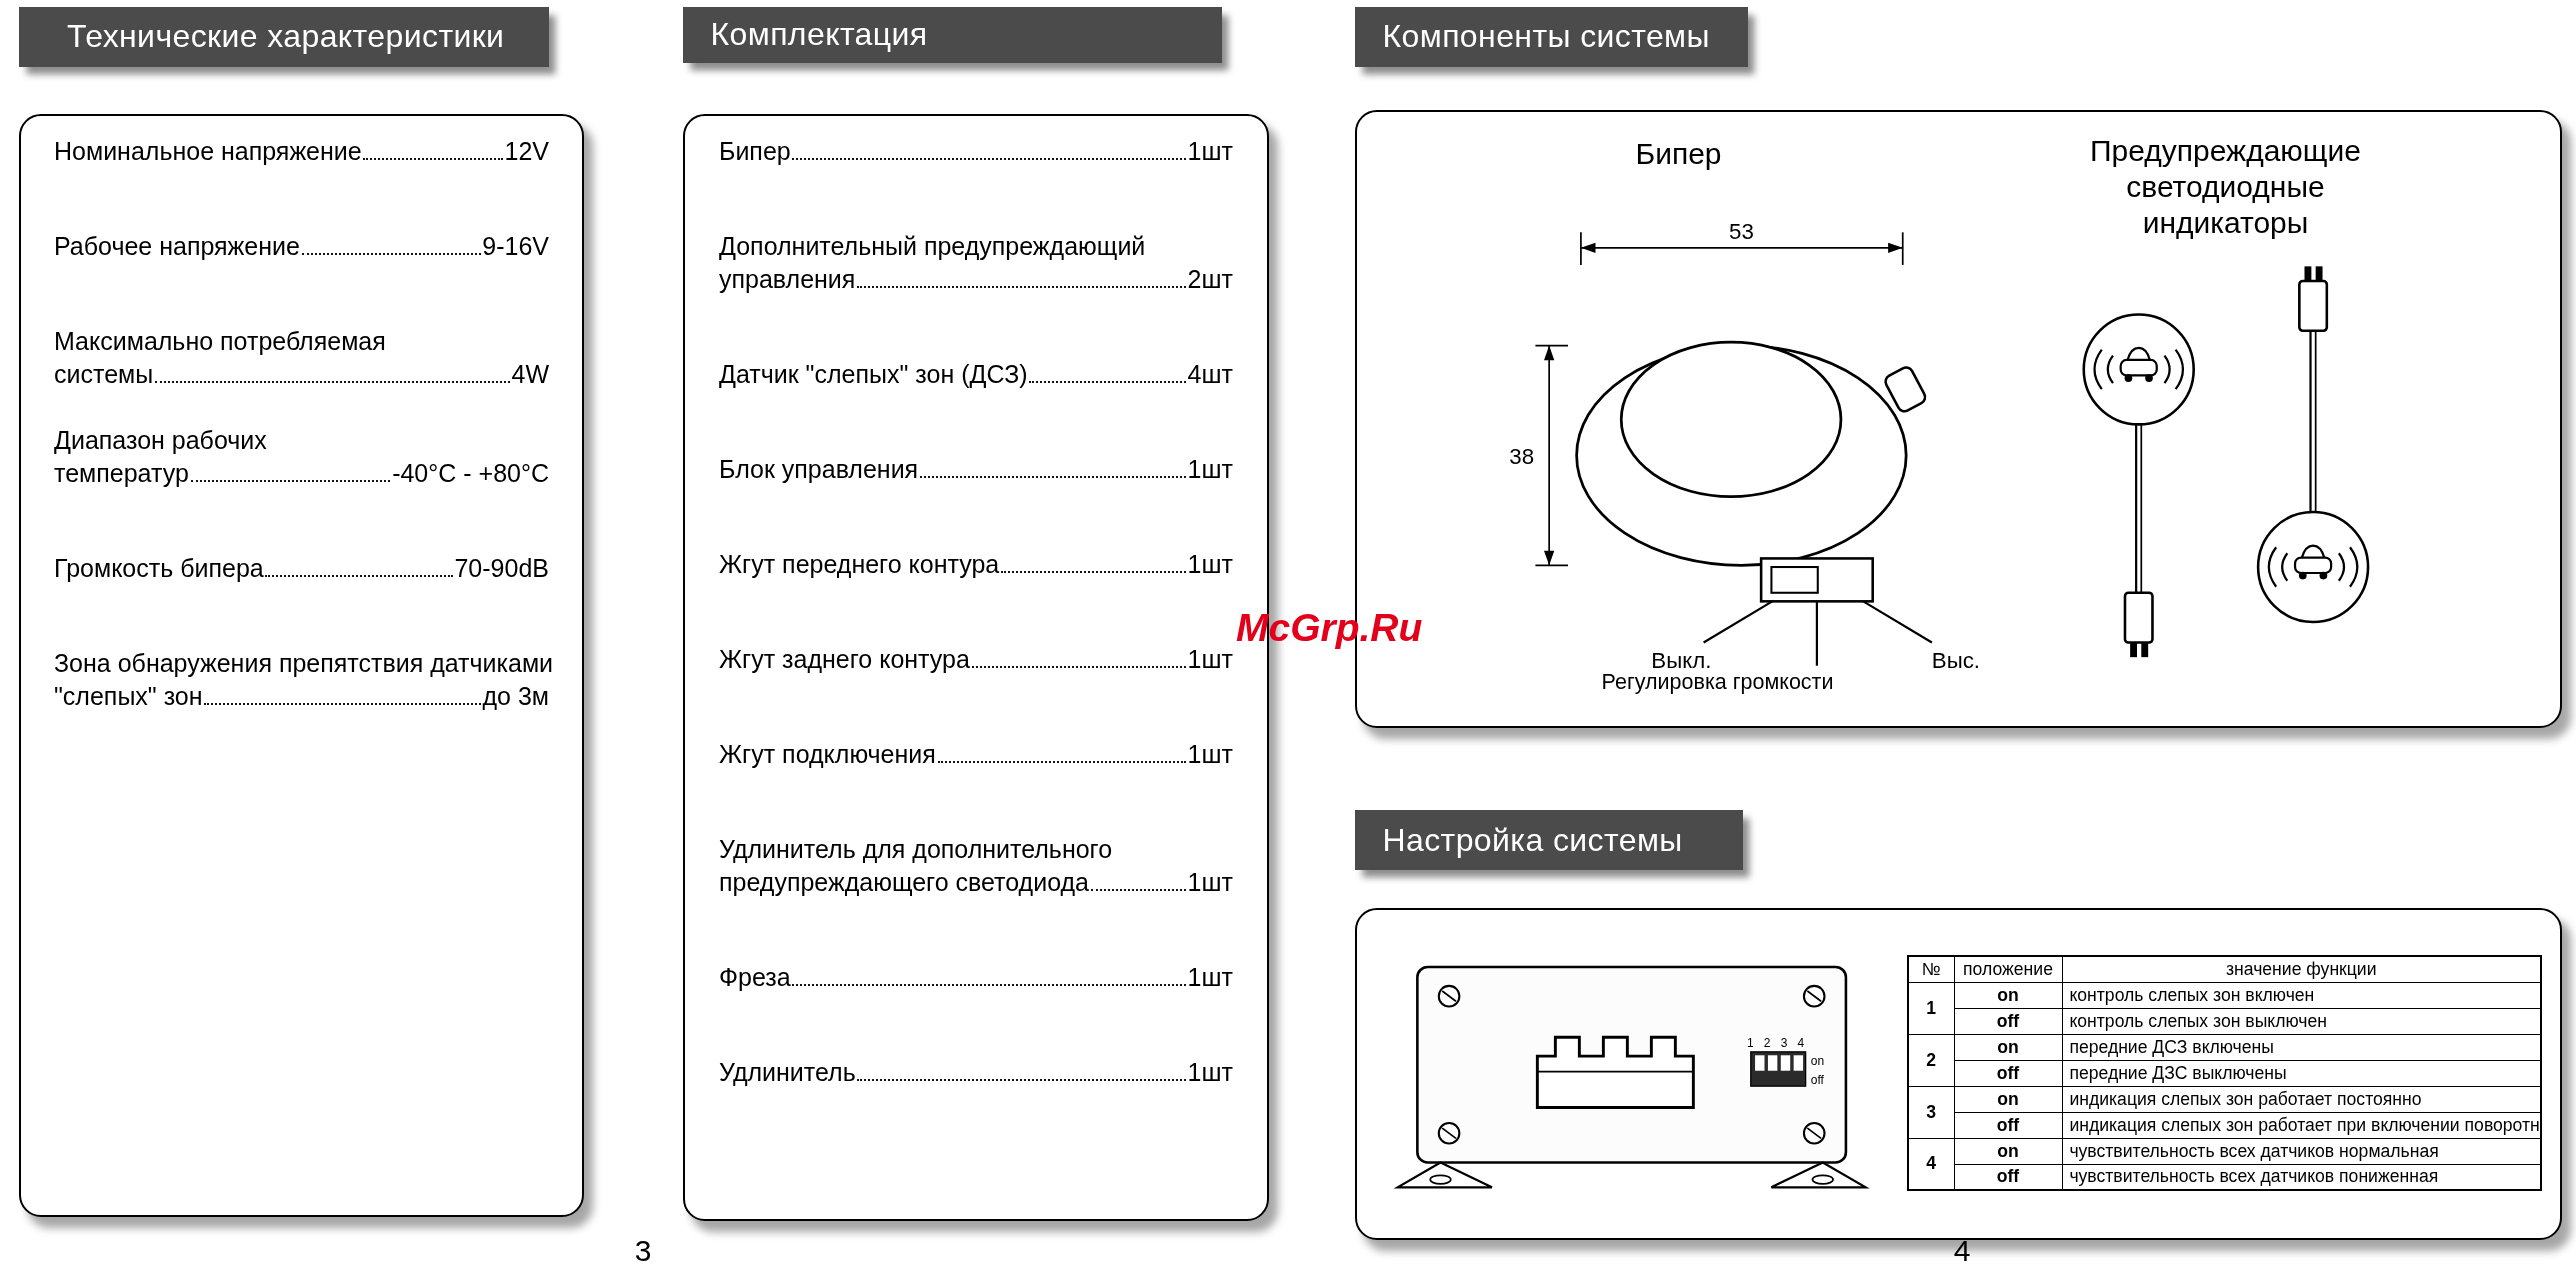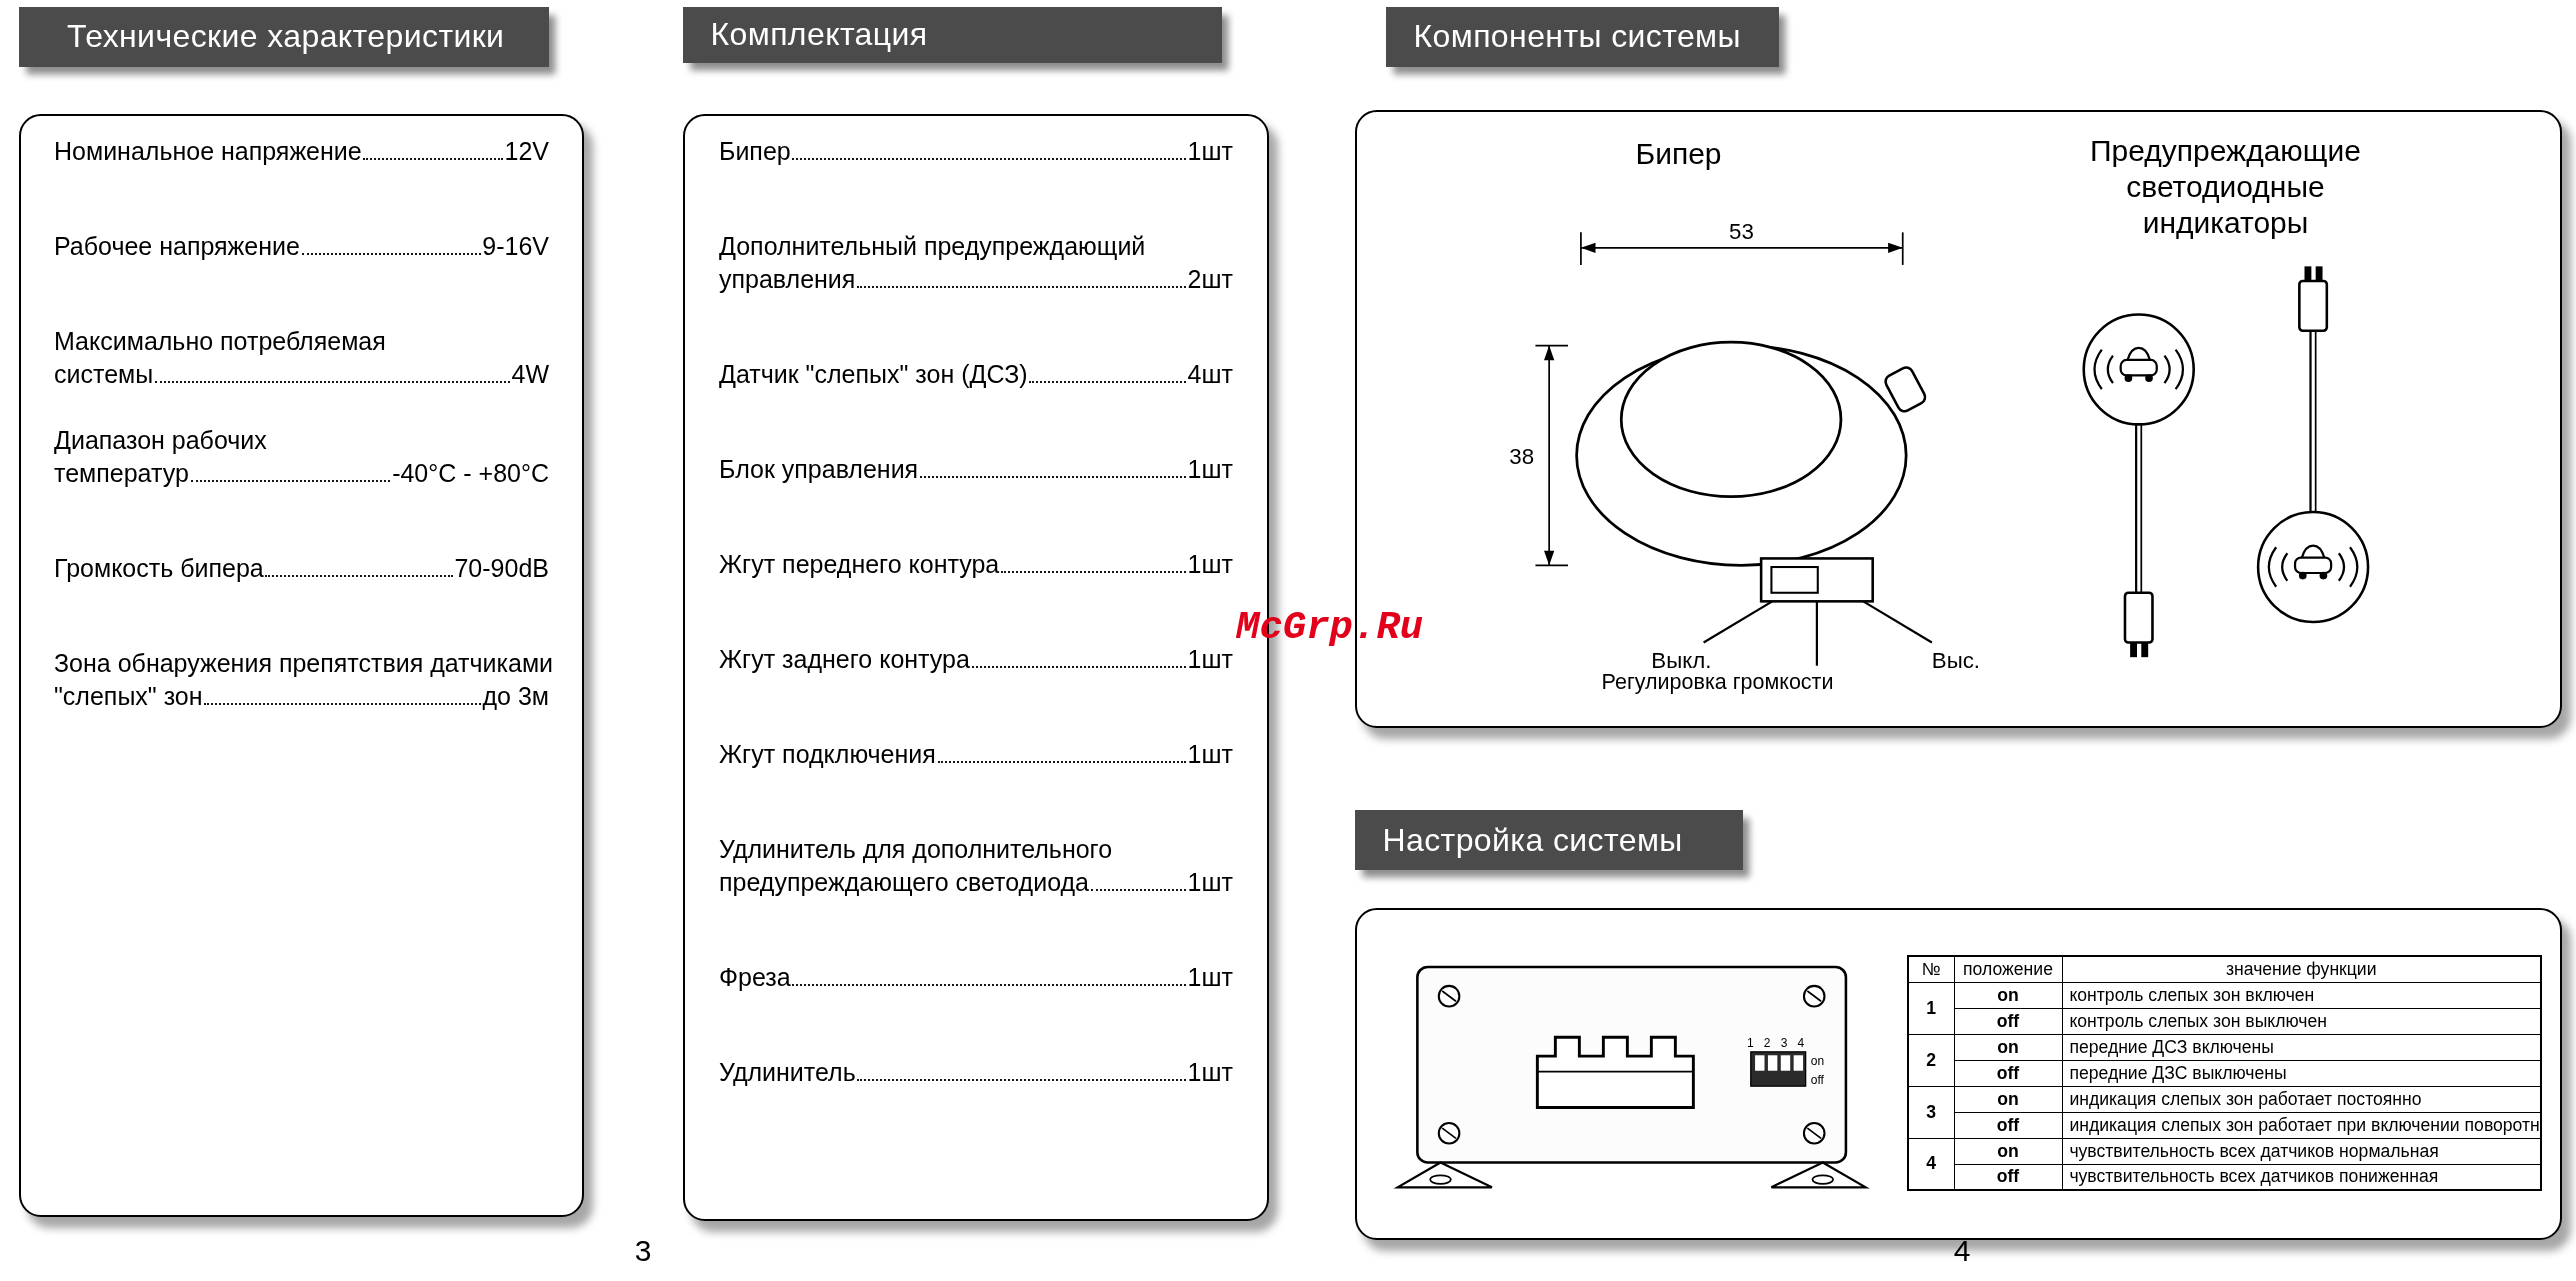--- a/index.html
+++ b/index.html
@@ -45,35 +45,35 @@
     font-size:17.6px;table-layout:fixed;}
   .func-table th,.func-table td{border:1.5px solid #000;height:26px;padding:0 6.9px;
     box-sizing:border-box;overflow:hidden;white-space:nowrap;}
   .func-table{border:2.2px solid #000;}
   .func-table th{font-weight:normal;text-align:center;padding:0 3.4px;}
   .td-num{text-align:center;font-weight:600;}
   .td-pos{text-align:center;font-weight:700;}
   .td-val{text-align:left;}
 
   .page-number{position:absolute;font-size:30px;width:52px;text-align:center;}
-  .watermark{position:absolute;font-family:Liberation Mono, monospace;font-style:italic;
+  .watermark{position:absolute;font-family:Liberation Sans, sans-serif;font-style:italic;
     font-weight:bold;font-size:39px;z-index:20;}
 </style>
 </head>
 <body>
 
 <div class="page">
 
   <div class="section-header" style="left:19px;top:6.9px;width:530px;height:60px;padding-left:48px;">
     <span>Технические характеристики</span>
   </div>
   <div class="section-header" style="left:683px;top:6.9px;width:539px;height:56px;">
     <span>Комплектация</span>
   </div>
-  <div class="section-header" style="left:1386px;top:6.9px;width:393px;height:60px;">
+  <div class="section-header" style="left:1355px;top:6.9px;width:393px;height:60px;">
     <span>Компоненты системы</span>
   </div>
   <div class="section-header" style="left:1355px;top:810px;width:388px;height:60px;">
     <span>Настройка системы</span>
   </div>
 
   <div class="panel list-panel" style="left:19px;top:114px;width:565px;height:1103px;">
 
     <div class="spec-item">
       <div class="spec-line">

